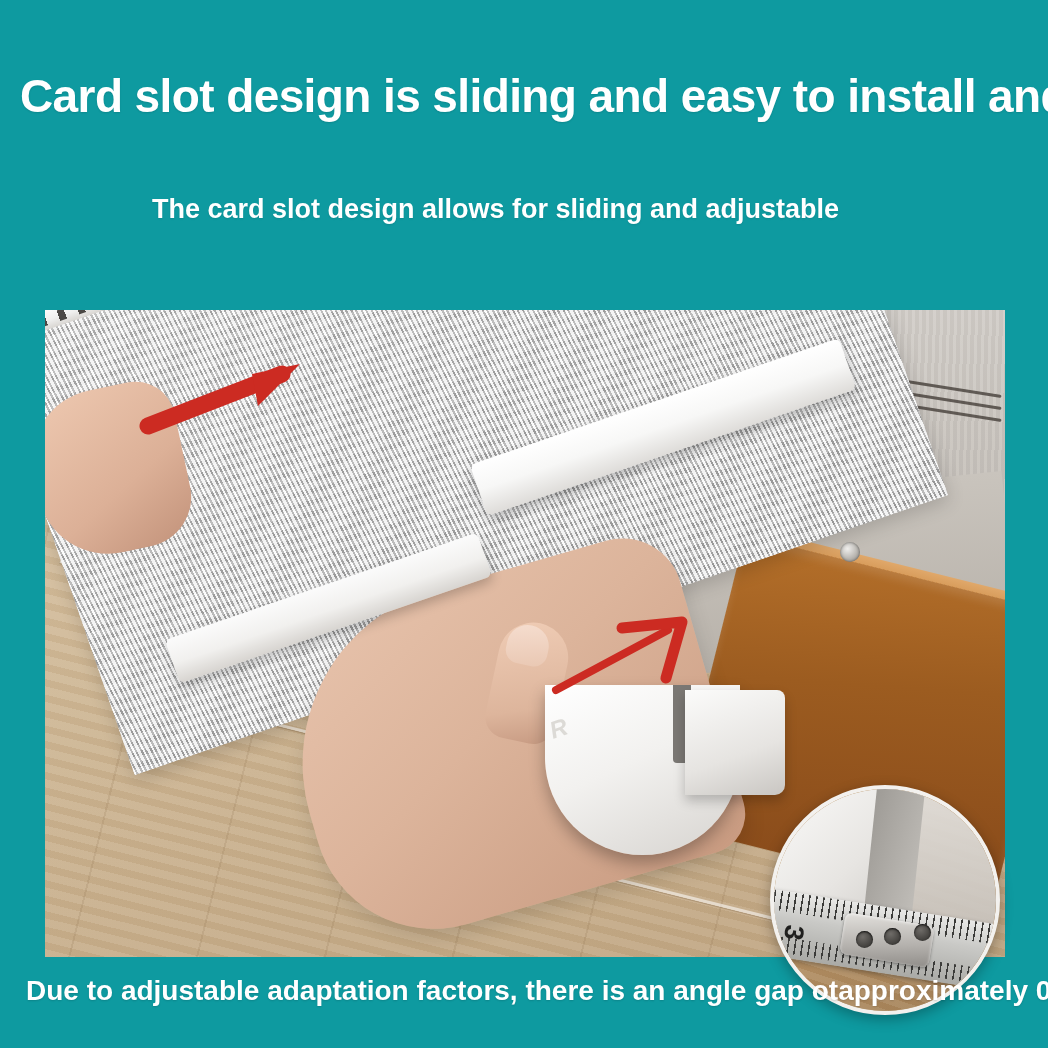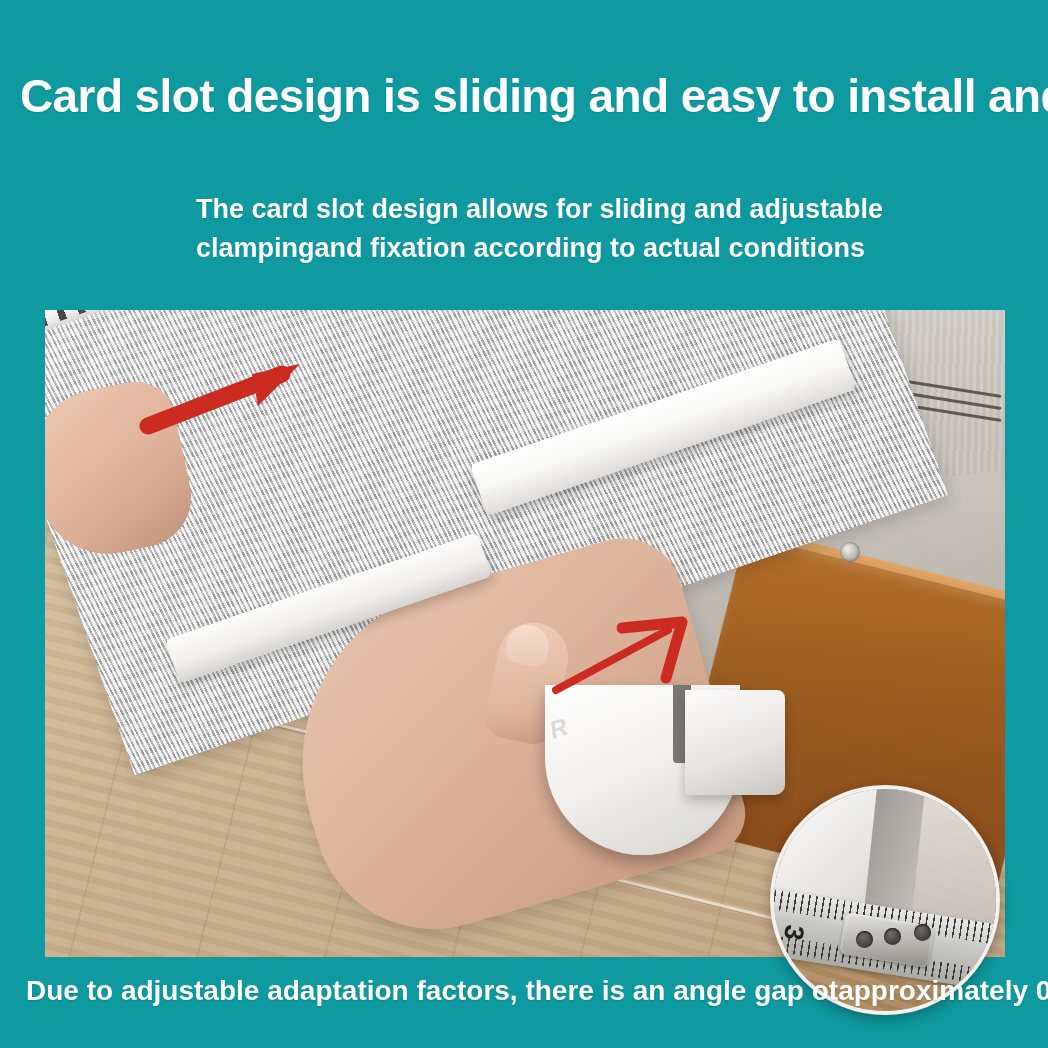--- a/index.html
+++ b/index.html
@@ -39,21 +39,21 @@
     position: absolute;
     left: 152px;
     top: 190px;
     width: 740px;
     font-size: 27px;
     font-weight: bold;
     color: #ffffff;
     line-height: 39px;
     text-shadow: 0 1px 2px rgba(0,0,0,0.10);
   }
-  .subtitle .ln { display: block; white-space: nowrap; margin-left: 44px; }
+  .subtitle .ln { display: block; white-space: nowrap; }
 
   
   .photo {
     position: absolute;
     left: 45px;
     top: 310px;
     width: 960px;
     height: 647px;
     overflow: hidden;
     background: #cfc5b8;
@@ -353,21 +353,20 @@
 </style>
 </head>
 <body>
 
 <div id="page">
 
   <div class="headline">Card slot design is sliding and easy to install and fix</div>
 
   <div class="subtitle">
     <span class="ln">The card slot design allows for sliding and adjustable</span>
-    <span class="ln">clampingand fixation according to actual conditions</span>
   </div>
 
   <div class="photo">
 
     <div class="layer wall"></div>
     <div class="layer floor"></div>
 
     <div class="layer plank-seam" style="left:10px;  top:290px; width:330px; transform:rotate(14deg);"></div>
     <div class="layer plank-seam" style="left:120px; top:430px; width:360px; transform:rotate(14deg);"></div>
     <div class="layer plank-seam" style="left:330px; top:560px; width:420px; transform:rotate(14deg);"></div>

